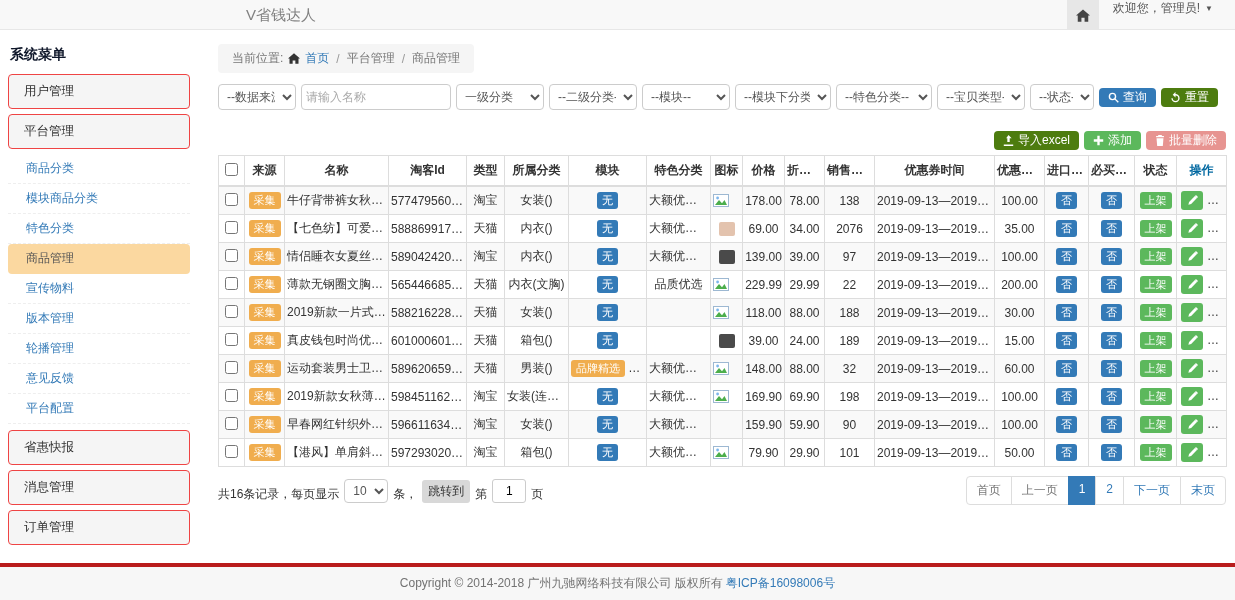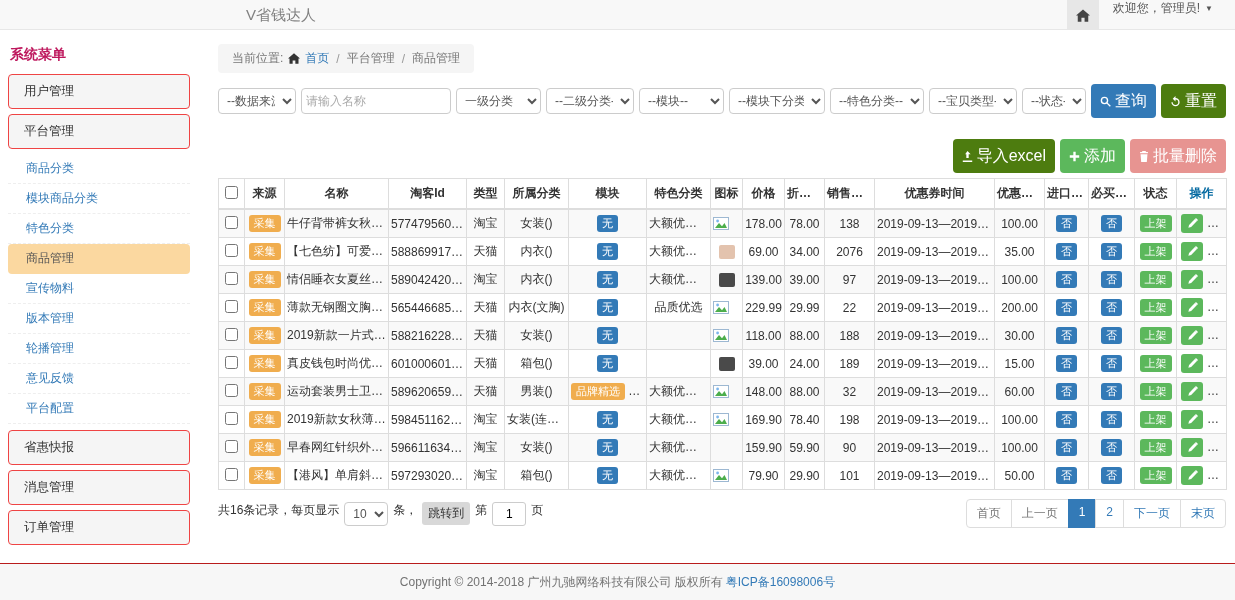--- a/index.html
+++ b/index.html
@@ -12,36 +12,36 @@
   
   .topbar { height:30px; background:#f8f8f8; border-bottom:1px solid #e7e7e7; position:relative; }
   .brand { position:absolute; left:246px; top:0; line-height:30px; font-size:15px; color:#818181; }
   .topbar-right { position:absolute; right:0; top:0; height:30px; display:flex; align-items:flex-start; }
   .home-btn { width:32px; height:30px; background:#e7e7e7; display:flex; align-items:center; justify-content:center; cursor:pointer; }
   .welcome { padding:0 22px 0 14px; color:#555; cursor:pointer; display:flex; align-items:center; gap:5px; }
   .welcome .caret { font-size:8px; color:#555; }
   
   .layout { display:flex; height:570px; }
   .sidebar { width:182px; margin:8px 0 0 8px; flex:none; }
-  .sidebar-title { color:#be185d; font-weight:bold; font-size:14px; padding:8px 2px 10px; }
+  .sidebar-title { color:#0f172a; font-weight:bold; font-size:14px; padding:8px 2px 10px; }
   .side-header { background:#f5f5f5; border:1px solid #ef4444; border-radius:4px; padding:8px 15px; color:#333; margin-bottom:5px; cursor:pointer; font-size:12.5px; }
   .side-sub { margin:1px 0 6px; }
   .side-sub-item { padding:6px 0 6px 18px; color:#337ab7; border-bottom:1px dashed #eee; cursor:pointer; }
   .side-sub-item.active { background:#fbd8a0; border-radius:4px; color:#555; border-bottom-color:transparent; }
   .main { flex:1; margin:14px 9px 0 28px; min-width:0; }
   
   .breadcrumb { display:inline-flex; align-items:center; gap:5px; background:#f5f5f5; border-radius:4px; padding:6px 14px; color:#777; }
   .breadcrumb .link { color:#337ab7; text-decoration:none; cursor:pointer; }
   .breadcrumb .sep { color:#999; padding:0 2px; }
   
   .filters { display:flex; align-items:center; gap:5px; margin-top:11px; }
   #filter-fields { display:contents; }
   select, .text-input { height:26px; border:1px solid #ccc; border-radius:4px; font-size:12px; color:#555; padding:0 4px; background:#fff; font-family:inherit; }
   .text-input::placeholder { color:#aaa; }
-  .btn { height:34px; border:none; border-radius:4px; color:#fff; font-size:16px; padding:0 9px; display:inline-flex; align-items:center; gap:4px; cursor:pointer; font-family:inherit; white-space:nowrap; }
+  .btn { height:19px; border:none; border-radius:4px; color:#fff; font-size:12px; padding:0 9px; display:inline-flex; align-items:center; gap:4px; cursor:pointer; font-family:inherit; white-space:nowrap; }
   .btn-primary { background:#337ab7; }
   .btn-info { background:#4d7c0f; }
   .btn-success { background:#5cb85c; }
   .btn-danger { background:#d9534f; opacity:.62; }
   
   .actions { display:flex; justify-content:flex-end; gap:5px; margin-top:21px; }
   
   table { width:100%; border-collapse:collapse; table-layout:fixed; margin-top:5px; }
   th, td { border:1px solid #ddd; padding:4px 2px; text-align:center; overflow:hidden; white-space:nowrap; text-overflow:ellipsis; font-size:12px; }
   th { padding:6px 2px; border-bottom:2px solid #ddd; color:#333; background:#fff; }
@@ -54,32 +54,32 @@
   .badge-green { background:#5cb85c; }
   .thumb { display:inline-block; width:16px; height:14px; border-radius:2px; vertical-align:middle; }
   .thumb-pink { background:#e3c3ae; }
   .thumb-dark { background:#4a4a4a; }
   .op-btn { display:inline-flex; align-items:center; justify-content:center; width:22px; height:19px; border:none; border-radius:3px; cursor:pointer; padding:0; margin:0 2px; vertical-align:middle; }
   .op-edit { background:#5cb85c; }
   .op-del { background:#d9534f; }
   td input[type=checkbox], th input[type=checkbox] { margin:0; }
   
   .pagination-row { display:flex; justify-content:space-between; align-items:center; margin-top:9px; }
-  .page-summary { display:flex; align-items:flex-start; gap:5px; color:#333; }
+  .page-summary { display:flex; align-items:flex-end; gap:5px; color:#333; }
   .per-page { width:44px; height:24px; }
   .jump-chip { background:#d8d8d8; border-radius:3px; padding:3px 6px; color:#333; }
   .jump-input { width:34px; height:24px; border:1px solid #ccc; border-radius:3px; text-align:center; font-family:inherit; font-size:12px; }
   .pager { display:inline-flex; }
   .pager-btn { border:1px solid #ddd; background:#fff; padding:5px 10px; margin-left:-1px; color:#337ab7; font-size:12px; cursor:pointer; text-decoration:none; }
   .pager-btn:first-child { border-radius:4px 0 0 4px; margin-left:0; }
   .pager-btn:last-child { border-radius:0 4px 4px 0; }
   .pager-btn.muted { color:#777; }
   .pager-btn.active { background:#337ab7; border-color:#337ab7; color:#fff; }
   
-  .footer { position:absolute; left:0; right:0; top:563px; height:37px; background:#f7f7f7; border-top:1px solid #b91c1c; display:flex; align-items:center; justify-content:center; gap:3px; color:#737373; z-index:5; }
+  .footer { position:absolute; left:0; right:0; top:563px; height:37px; background:#f7f7f7; border-top:4px solid #b91c1c; display:flex; align-items:center; justify-content:center; gap:3px; color:#737373; z-index:5; }
   .footer .link { color:#337ab7; text-decoration:none; cursor:pointer; }
   svg { display:block; }
 </style>
 </head>
 <body>
 
 <div class="topbar">
   <div class="brand">V省钱达人</div>
   <div class="topbar-right">
     <div class="home-btn">
@@ -475,21 +475,21 @@
             <td>淘宝</td>
             <td>女装(连衣裙)</td>
             <td><span class="badge badge-blue">无</span></td>
             <td>大额优惠券</td>
             <td><span><svg width="16" height="13" viewBox="0 0 16 13">
                   <rect x="0.5" y="0.5" width="15" height="12" fill="#fff" stroke="#9db8d2"></rect>
                   <circle cx="4.6" cy="4" r="1.4" fill="#7cb5ec"></circle>
                   <path d="M2 11l4-5 3 3.2L11.5 6 14 11z" fill="#4cae4c"></path>
                 </svg></span></td>
             <td>169.90</td>
-            <td>78.40</td>
+            <td>69.90</td>
             <td>198</td>
             <td>2019-09-13—2019-09-17</td>
             <td>100.00</td>
             <td><span class="badge badge-blue">否</span></td>
             <td><span class="badge badge-blue">否</span></td>
             <td><span class="badge badge-green">上架</span></td>
             <td><button class="op-btn op-edit">
                 <span>
                   <svg width="11" height="11" viewBox="0 0 16 16" fill="#fff">
                     <path d="M11.5 1.5l3 3L6 13l-4 1 1-4zM13 0l3 3-1.3 1.3-3-3z"></path>

